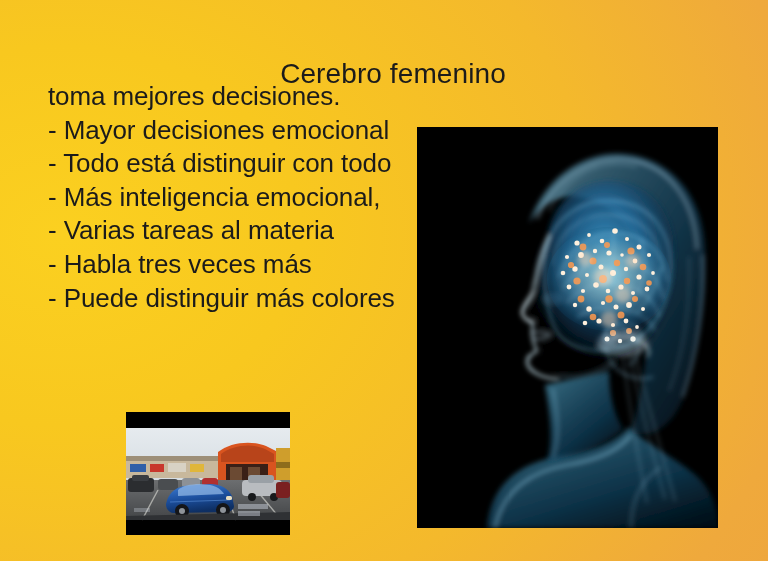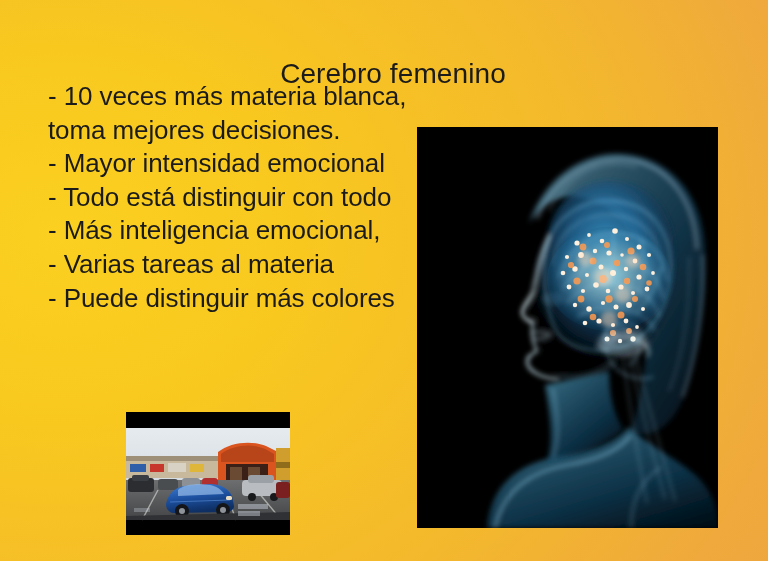--- a/index.html
+++ b/index.html
@@ -76,26 +76,26 @@
   #dashcam-figure svg { display: block; }
 </style>
 </head>
 <body>
 
 <div id="slide">
 
   <div id="slide-title">Cerebro femenino</div>
 
   <div id="body-text">
-    <div class="body-line">- 10 veces más materia blanca,</div>
     <div class="body-line">toma mejores decisiones.</div>
-    <div class="body-line">- Mayor intensidad emocional</div>
+    <div class="body-line">- Mayor decisiones emocional</div>
     <div class="body-line">- Todo está distinguir con todo</div>
     <div class="body-line">- Más inteligencia emocional,</div>
     <div class="body-line">- Varias tareas al materia</div>
+    <div class="body-line">- Habla tres veces más</div>
     <div class="body-line">- Puede distinguir más colores</div>
   </div>
 
   <div id="brain-figure" aria-label="Perfil de mujer en radiografía azul con actividad neuronal brillante">
     <svg width="301" height="401" viewBox="0 0 301 401" xmlns="http://www.w3.org/2000/svg">
       <defs>
         <radialGradient id="headGlow" cx="52%" cy="36%" r="58%">
           <stop offset="0%" stop-color="#3f9fd4" stop-opacity="0.95"></stop>
           <stop offset="45%" stop-color="#226a9c" stop-opacity="0.80"></stop>
           <stop offset="80%" stop-color="#0d2f49" stop-opacity="0.55"></stop>

